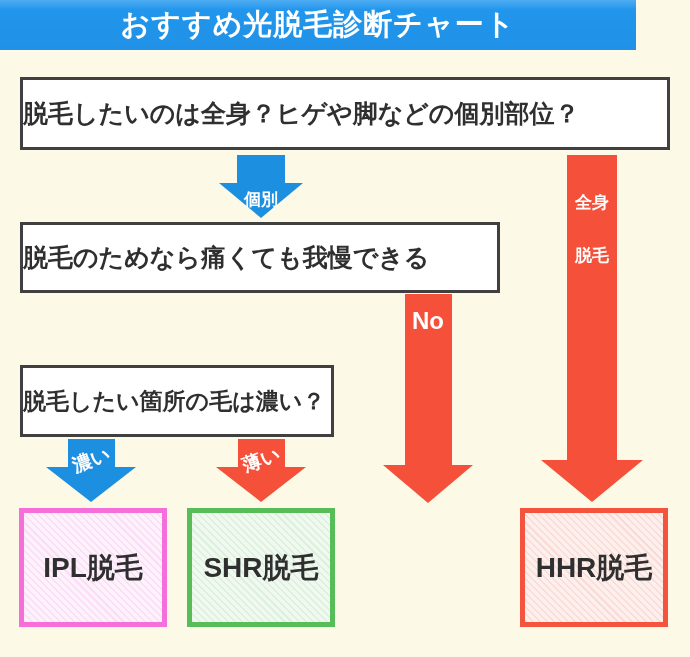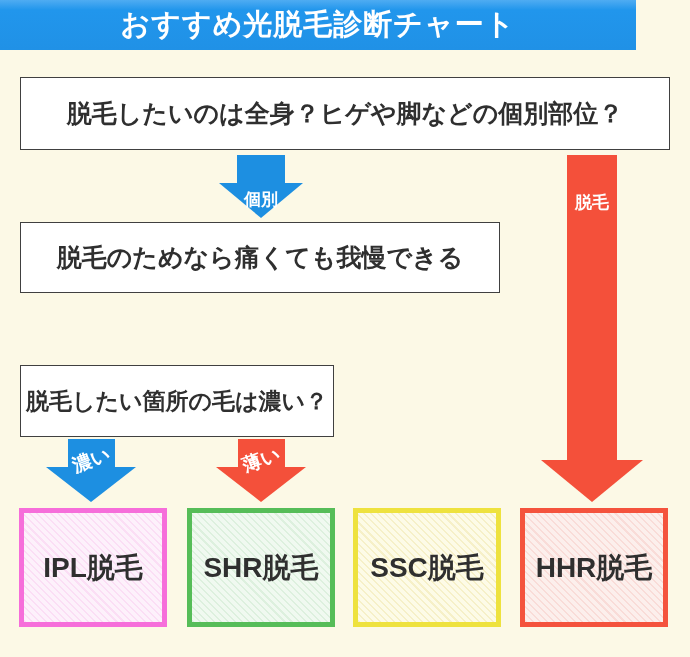--- a/index.html
+++ b/index.html
@@ -13,22 +13,22 @@
     position:absolute;left:0;top:0;width:636px;height:50px;
     background:linear-gradient(180deg,#4facf2 0%,#2196ec 20%,#2091e6 100%);
     display:flex;align-items:center;justify-content:center;
   }
   .header h1{
     margin:0;color:#ffffff;font-size:29px;font-weight:bold;letter-spacing:1px;
   }
   
   .qbox{
     position:absolute;box-sizing:border-box;background:#ffffff;
-    border:1px solid #404040;
-    display:flex;align-items:center;justify-content:center;
+    border:3px solid #404040;
+    display:flex;align-items:center;justify-content:flex-start;
     color:#2f2f2f;font-weight:bold;text-align:center;
   }
   .q1{left:20px;top:77px;width:650px;height:73px;font-size:25px;}
   .q2{left:20px;top:222px;width:480px;height:71px;font-size:25px;}
   .q3{left:20px;top:365px;width:314px;height:72px;font-size:23px;}
   
   .arrow{position:absolute;}
   .shaft{position:absolute;top:0;}
   .head{position:absolute;width:0;height:0;border-style:solid;border-bottom:none;}
   .blue .shaft{background:#1d8fe1;}
@@ -105,29 +105,35 @@
     <div class="alabel two-line">
       <span>個別</span>
       <span>部位</span>
     </div>
   </div>
 
   <div class="arrow red a-zenshin">
     <div class="shaft"></div>
     <div class="head"></div>
     <div class="alabel two-line">
+      <span>全身</span>
       <span>脱毛</span>
     </div>
   </div>
 
   <div class="qbox q2">
     <span>脱毛のためなら痛くても我慢できる</span>
   </div>
 
 
+  <div class="arrow red a-no">
+    <div class="shaft"></div>
+    <div class="head"></div>
+    <div class="alabel">No</div>
+  </div>
 
   <div class="qbox q3">
     <span>脱毛したい箇所の毛は濃い？</span>
   </div>
 
   <div class="arrow blue a-koi">
     <div class="shaft"></div>
     <div class="head"></div>
     <div class="alabel">濃い</div>
   </div>
@@ -137,20 +143,17 @@
     <div class="head"></div>
     <div class="alabel">薄い</div>
   </div>
 
   <div class="rbox r-shr">
     <span>SHR脱毛</span>
   </div>
   <div class="rbox r-ipl">
     <span>IPL脱毛</span>
   </div>
-  <div class="rbox r-ssc">
-    <span>SSC脱毛</span>
-  </div>
   <div class="rbox r-hhr">
     <span>HHR脱毛</span>
   </div>
 
 </div>
 
 </body></html>

